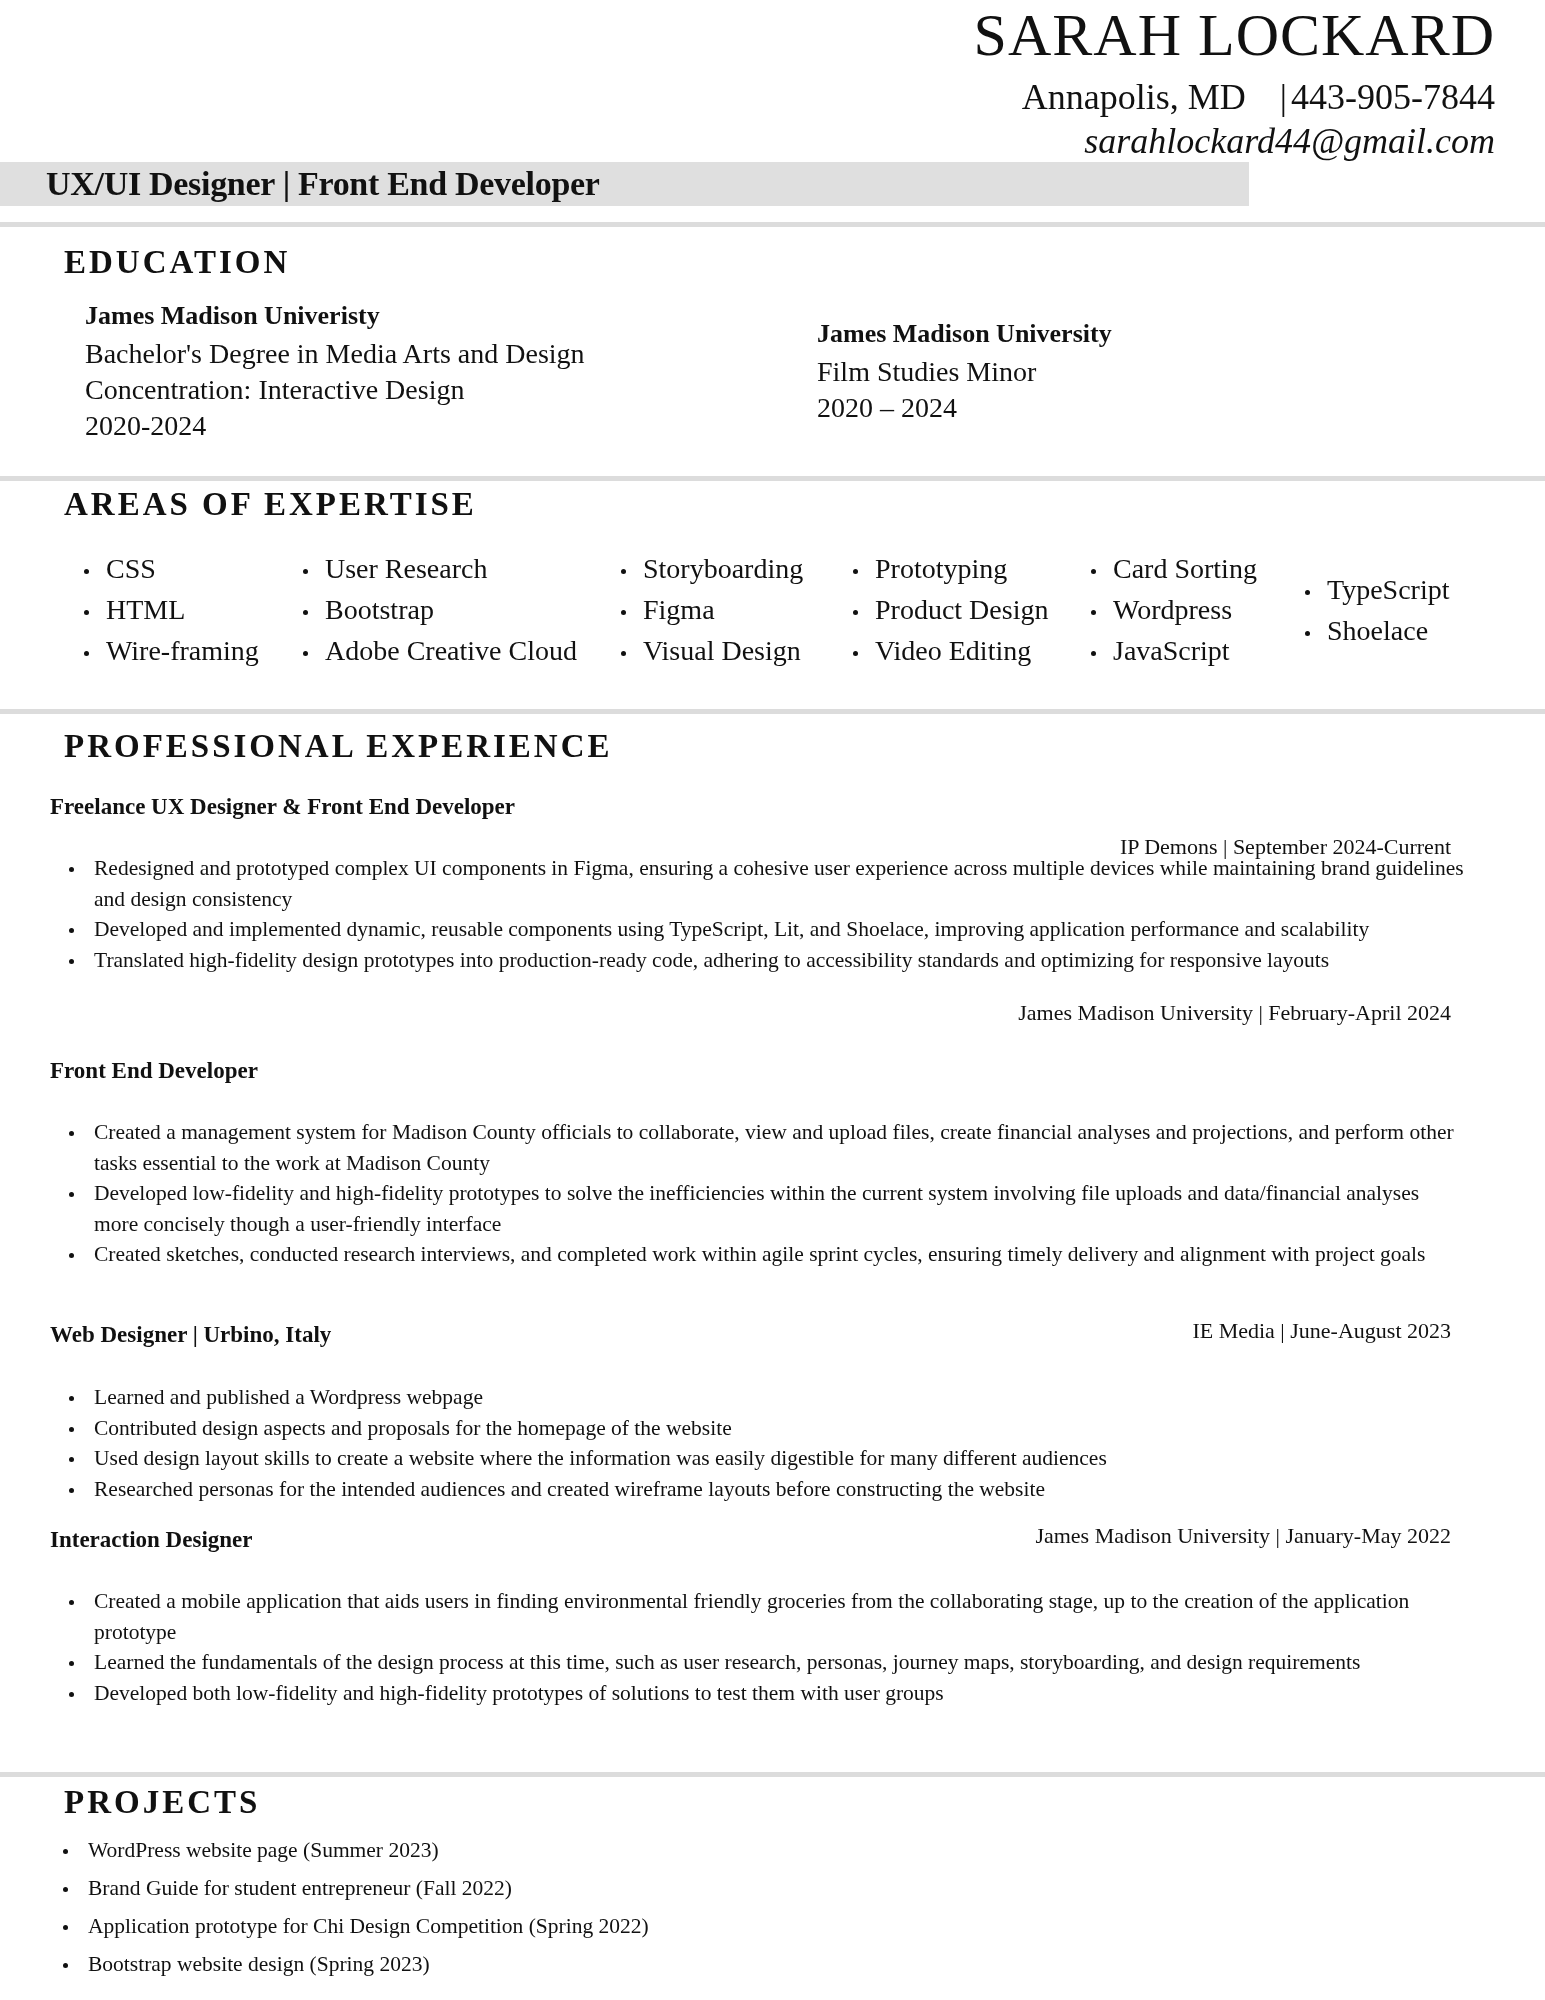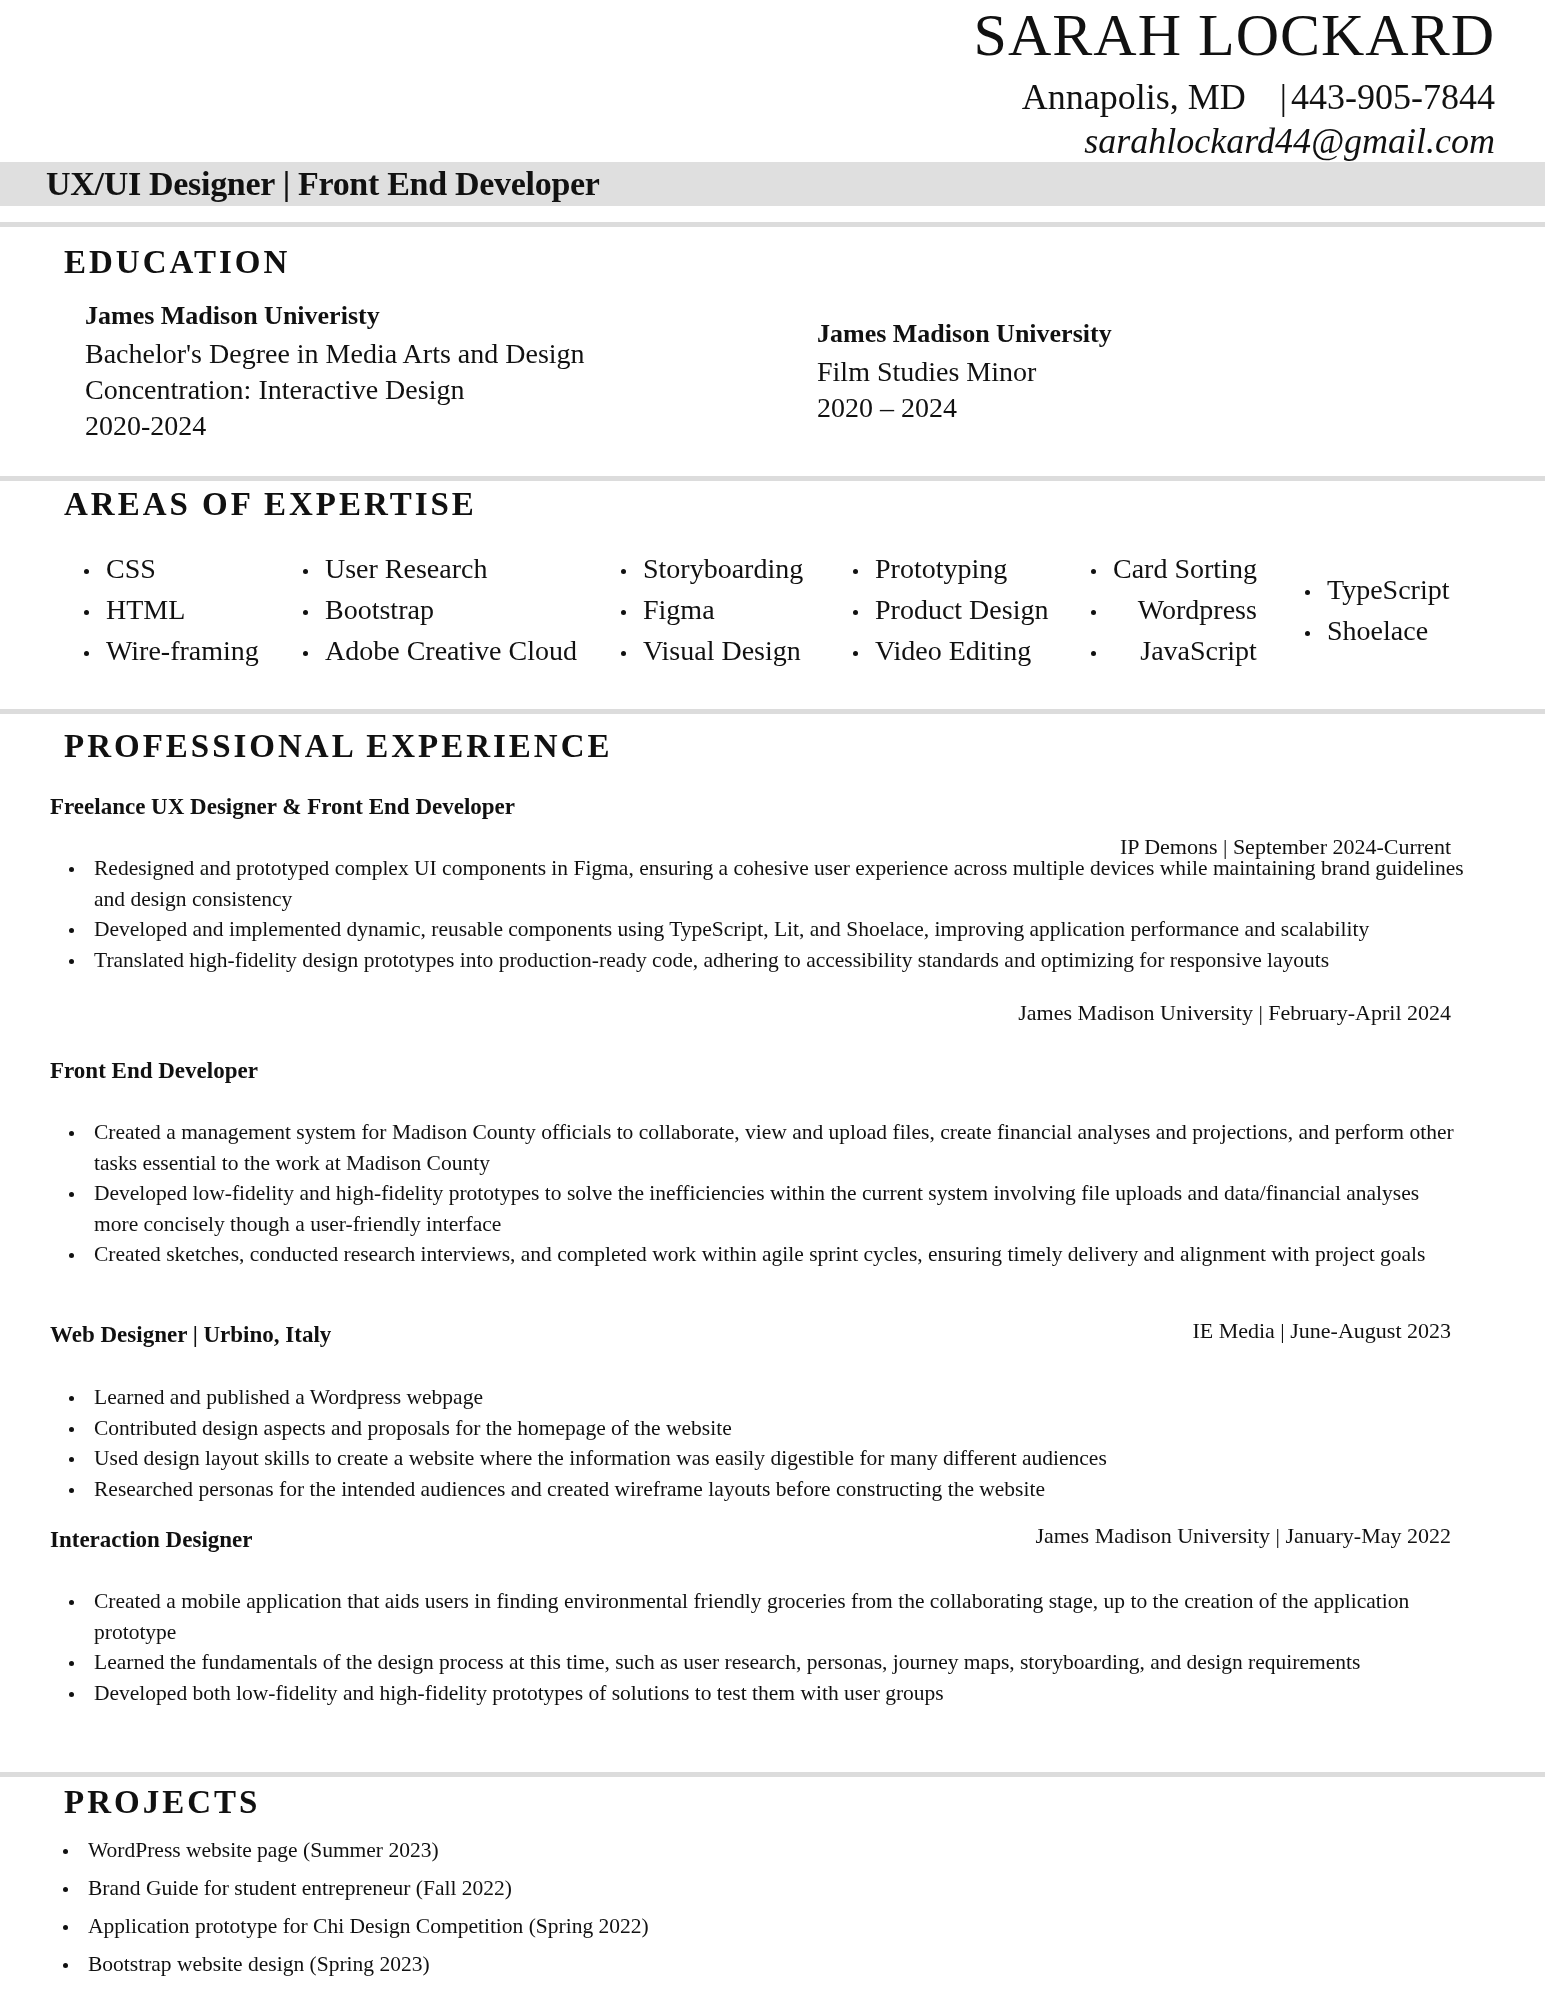--- a/index.html
+++ b/index.html
@@ -32,21 +32,21 @@
       line-height: 34px;
       white-space: nowrap;
     }
     .contact-line.l1 { top: 80px; }
     .contact-line.l2 { top: 124px; font-style: italic; }
     .contact-line .sep { margin-left: 34px; margin-right: 4px; }
 
     .title-bar {
       left: 0;
       top: 162px;
-      width: 1545px;
+      width: 1249px;
       height: 44px;
       background: #dfdfdf;
     }
     .title-bar .title {
       position: absolute;
       left: 46px;
       top: 2px;
       font-size: 34px;
       font-weight: bold;
       line-height: 40px;
@@ -214,21 +214,21 @@
 <div class="abs skill-col" style="left:617px; top:548px;">
   <div class="skill">Storyboarding</div>
   <div class="skill">Figma</div>
   <div class="skill">Visual Design</div>
 </div>
 <div class="abs skill-col" style="left:849px; top:548px;">
   <div class="skill">Prototyping</div>
   <div class="skill">Product Design</div>
   <div class="skill">Video Editing</div>
 </div>
-<div class="abs skill-col" style="left:1087px; top:548px;text-align:right;">
+<div class="abs skill-col" style="left:1087px; top:548px;">
   <div class="skill">Card Sorting</div>
   <div class="skill">Wordpress</div>
   <div class="skill">JavaScript</div>
 </div>
 <div class="abs skill-col" style="left:1301px; top:569px;">
   <div class="skill">TypeScript</div>
   <div class="skill">Shoelace</div>
 </div>
 
 <div class="abs divider" style="top:709px;"></div>

